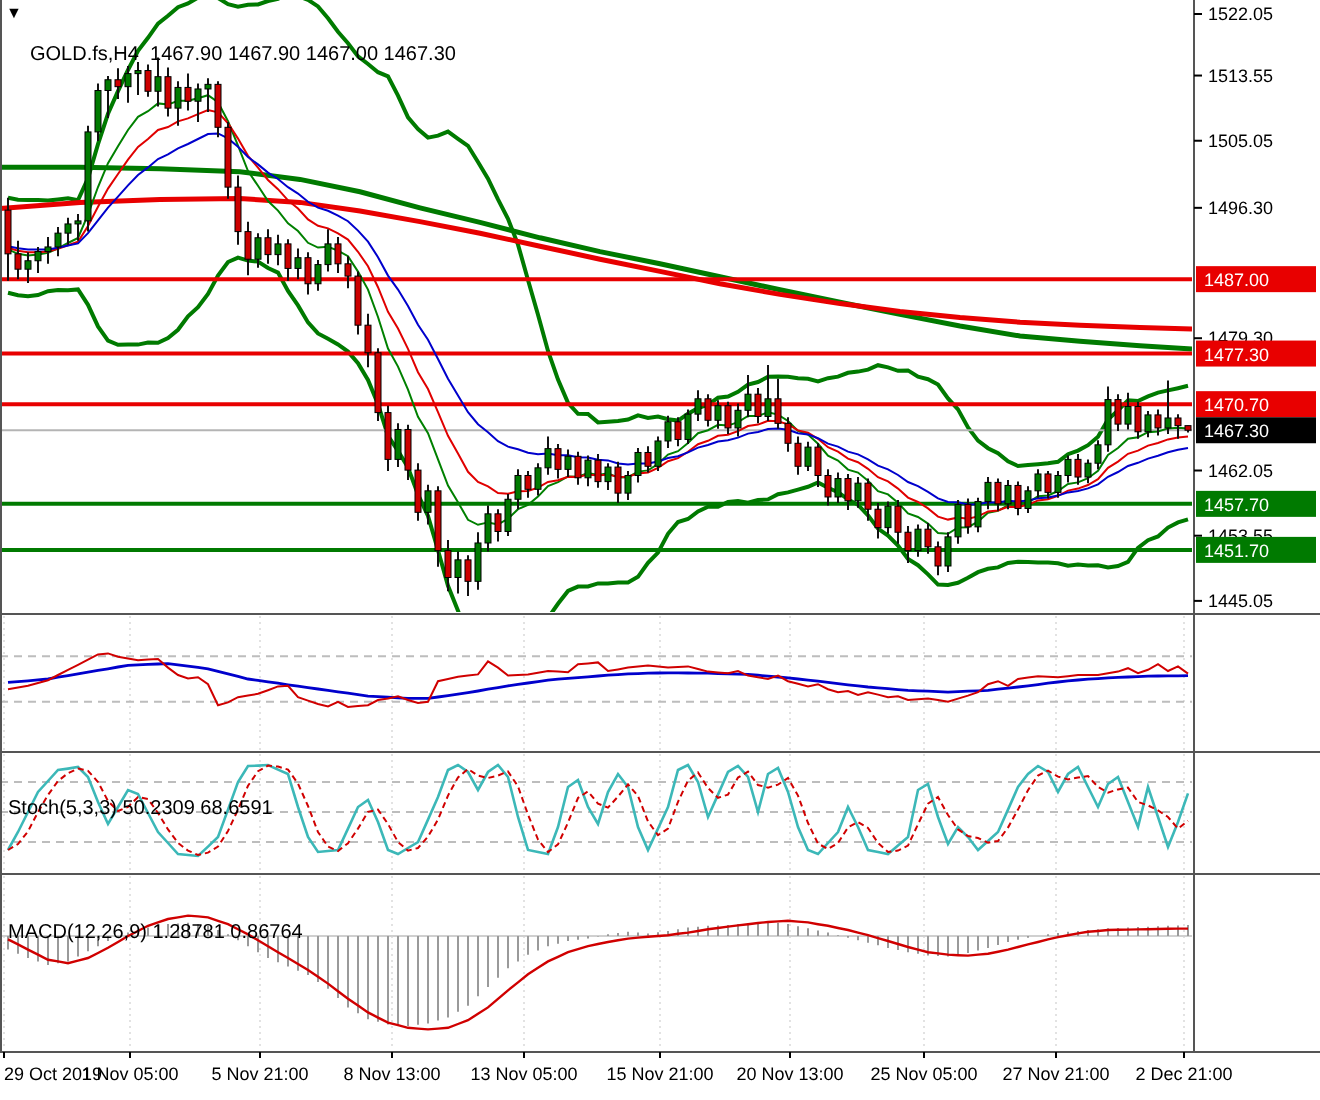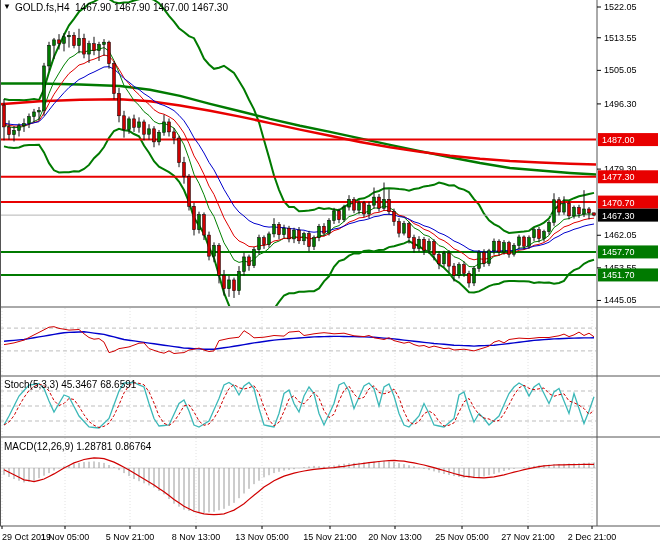--- a/index.html
+++ b/index.html
@@ -1,18 +1,18 @@
 <!DOCTYPE html>
 <html><head>
 <meta charset="utf-8">
 <style>
   html,body{margin:0;padding:0;background:#fff;}
   #terminal{position:relative;width:660px;height:550px;background:#fff;font-family:"Liberation Sans",sans-serif;overflow:hidden;}
   #chart-svg{position:absolute;left:0;top:0;}
-  .overlay-label{position:absolute;font-size:10px;color:#000;white-space:pre;pointer-events:none;}
+  .overlay-label{position:absolute;font-size:10px;color:#000;white-space:pre;pointer-events:none;margin-top:20px;}
   #main-title{left:15px;top:2px;}
   #rsi-label{left:4px;top:309px;}
   #stoch-label{left:4px;top:379px;}
   #macd-label{left:4px;top:441px;}
   #symbol-dd{position:absolute;left:3px;top:2px;font-size:8px;color:#000;cursor:pointer;}
   text{font-family:"Liberation Sans",sans-serif;}
 </style>
 </head>
 <body>
 
@@ -526,15 +526,15 @@
         <line x1="462" y1="526" x2="462" y2="529" stroke="#000"></line>
         <text x="462" y="540" fill="#000" text-anchor="middle">25 Nov 05:00</text>
         <line x1="528" y1="526" x2="528" y2="529" stroke="#000"></line>
         <text x="528" y="540" fill="#000" text-anchor="middle">27 Nov 21:00</text>
         <line x1="592" y1="526" x2="592" y2="529" stroke="#000"></line>
         <text x="592" y="540" fill="#000" text-anchor="middle">2 Dec 21:00</text>
       </g>
     </svg>
   <span id="symbol-dd">▼</span>
   <div class="overlay-label" id="main-title"><span>GOLD.fs,H4</span>  <span>1467.90 1467.90 1467.00 1467.30</span></div>
-  <div class="overlay-label" id="stoch-label">Stoch(5,3,3) 45.3467 68.6591</div>
+  <div class="overlay-label" id="stoch-label">Stoch(5,3,3) 50.2309 68.6591</div>
   <div class="overlay-label" id="macd-label">MACD(12,26,9) 1.28781 0.86764</div>
 </div>
 
 </body></html>

